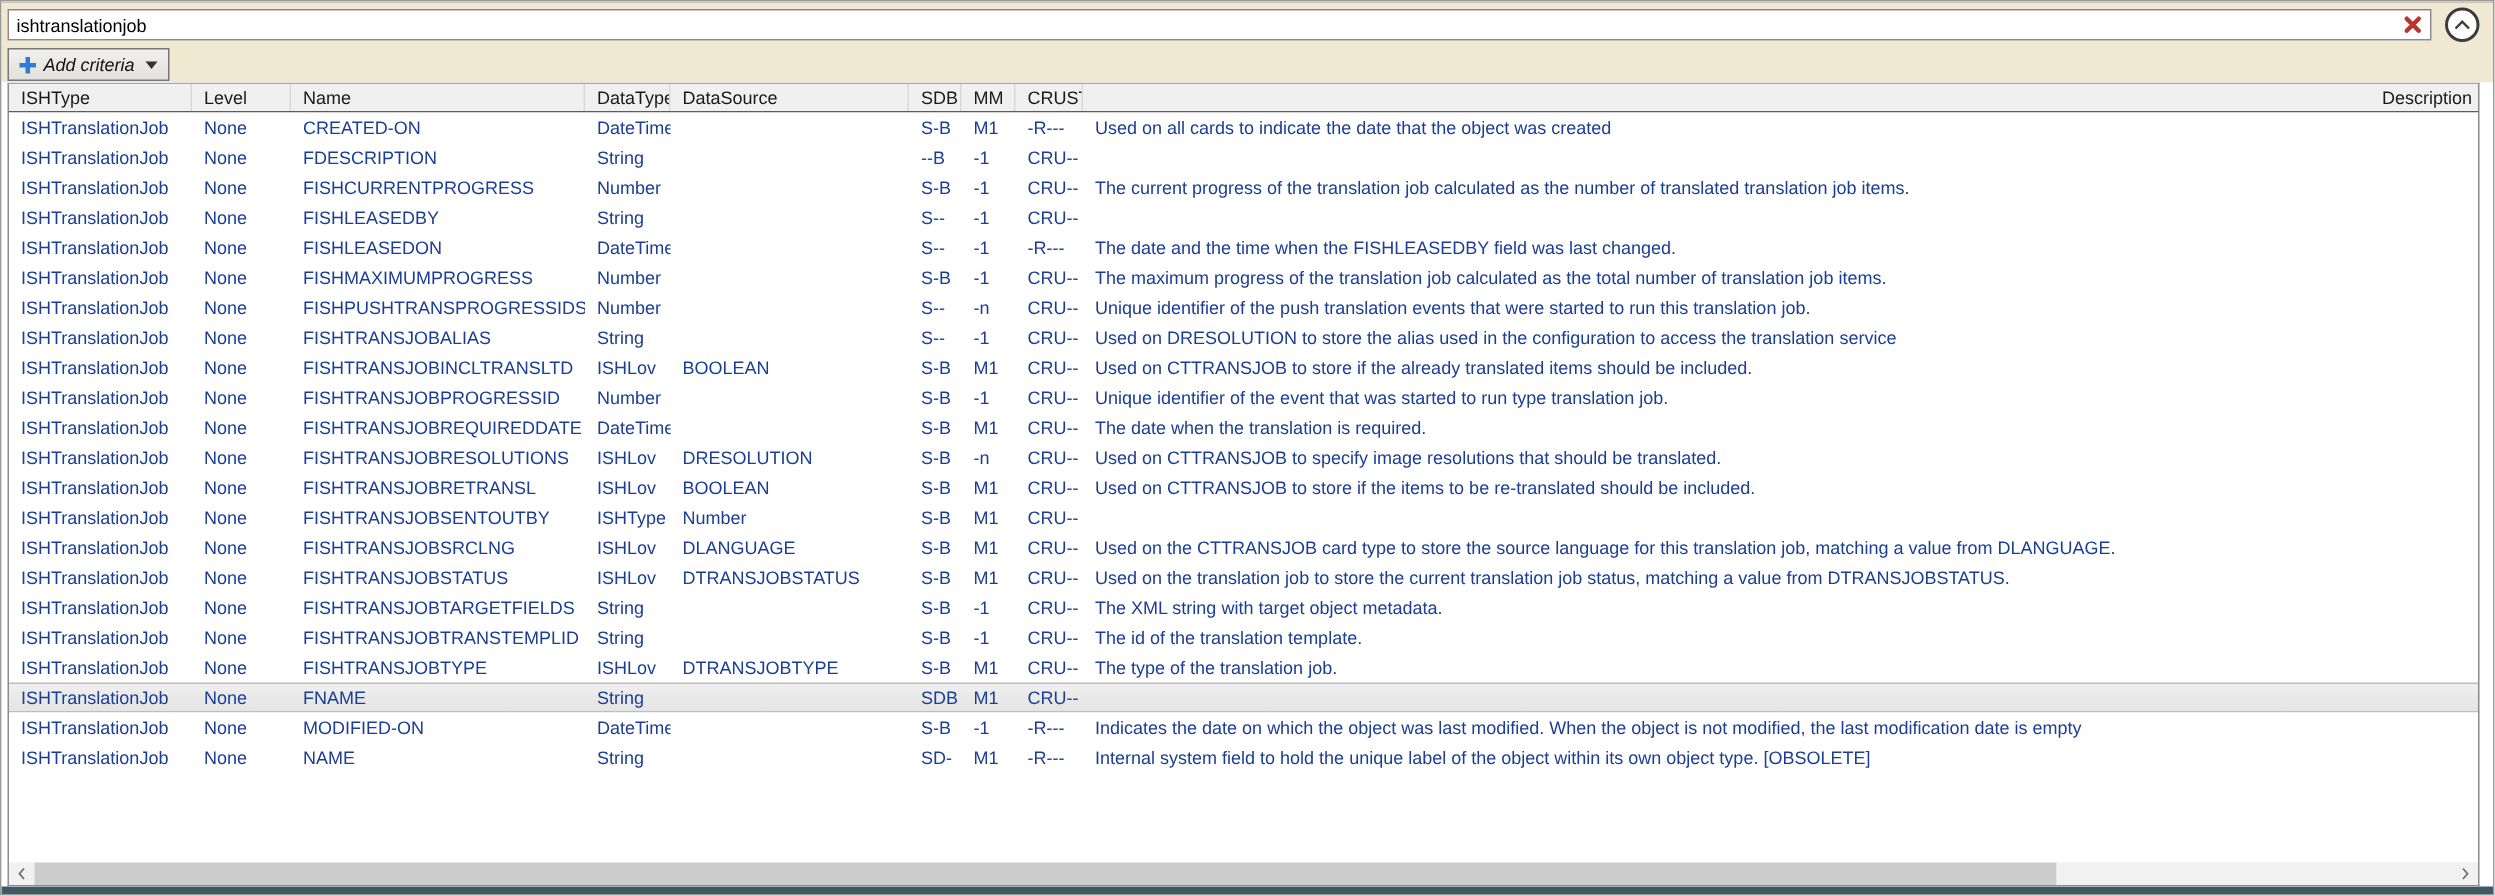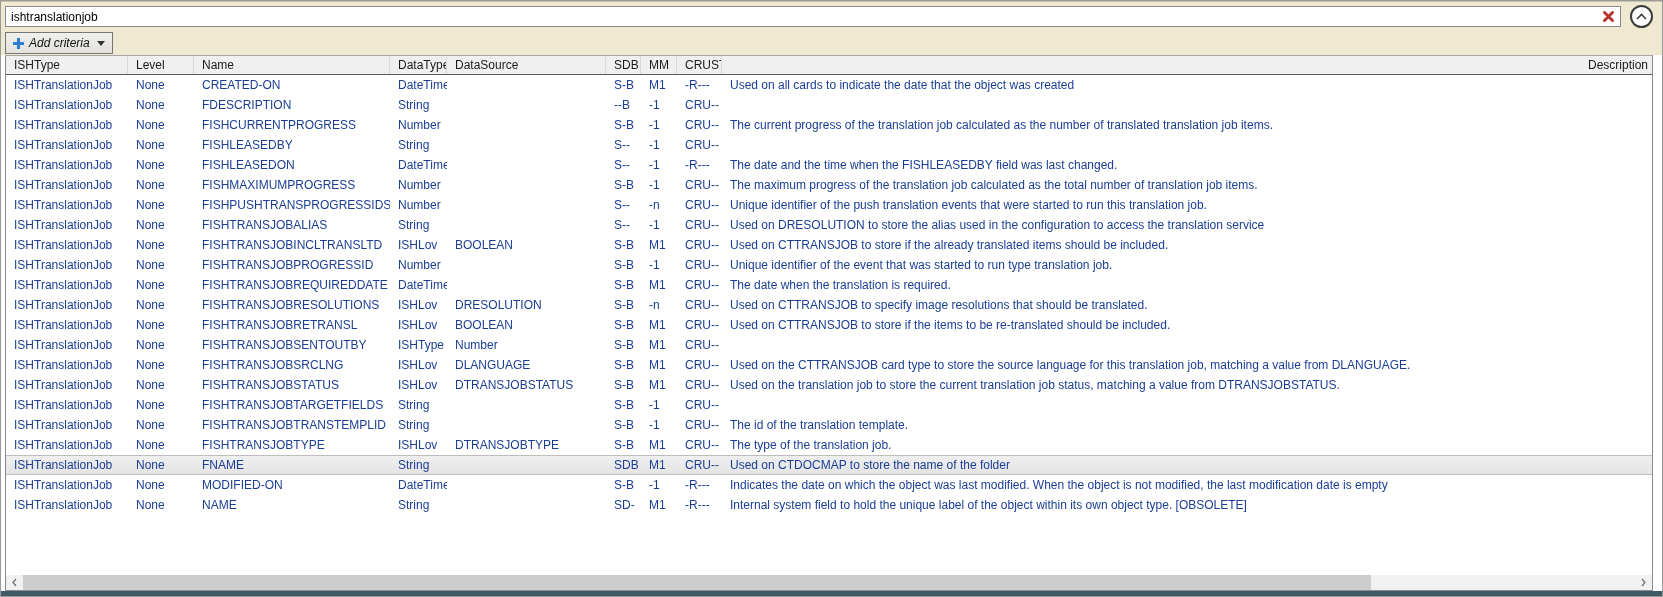--- a/index.html
+++ b/index.html
@@ -381,20 +381,21 @@
         </div>
           <div class="row">
           <div class="cell">ISHTranslationJob</div>
           <div class="cell">None</div>
           <div class="cell">FISHTRANSJOBTARGETFIELDS</div>
           <div class="cell">String</div>
           <div class="cell"></div>
           <div class="cell">S-B</div>
           <div class="cell">-1</div>
           <div class="cell">CRU--</div>
+          <div class="cell">The XML string with target object metadata.</div>
         </div>
           <div class="row">
           <div class="cell">ISHTranslationJob</div>
           <div class="cell">None</div>
           <div class="cell">FISHTRANSJOBTRANSTEMPLID</div>
           <div class="cell">String</div>
           <div class="cell"></div>
           <div class="cell">S-B</div>
           <div class="cell">-1</div>
           <div class="cell">CRU--</div>
@@ -413,21 +414,20 @@
         </div>
           <div class="row selected">
           <div class="cell">ISHTranslationJob</div>
           <div class="cell">None</div>
           <div class="cell">FNAME</div>
           <div class="cell">String</div>
           <div class="cell"></div>
           <div class="cell">SDB</div>
           <div class="cell">M1</div>
           <div class="cell">CRU--</div>
-          <div class="cell">Used on CTDOCMAP to store the name of the folder</div>
         </div>
           <div class="row">
           <div class="cell">ISHTranslationJob</div>
           <div class="cell">None</div>
           <div class="cell">MODIFIED-ON</div>
           <div class="cell">DateTime</div>
           <div class="cell"></div>
           <div class="cell">S-B</div>
           <div class="cell">-1</div>
           <div class="cell">-R---</div>

